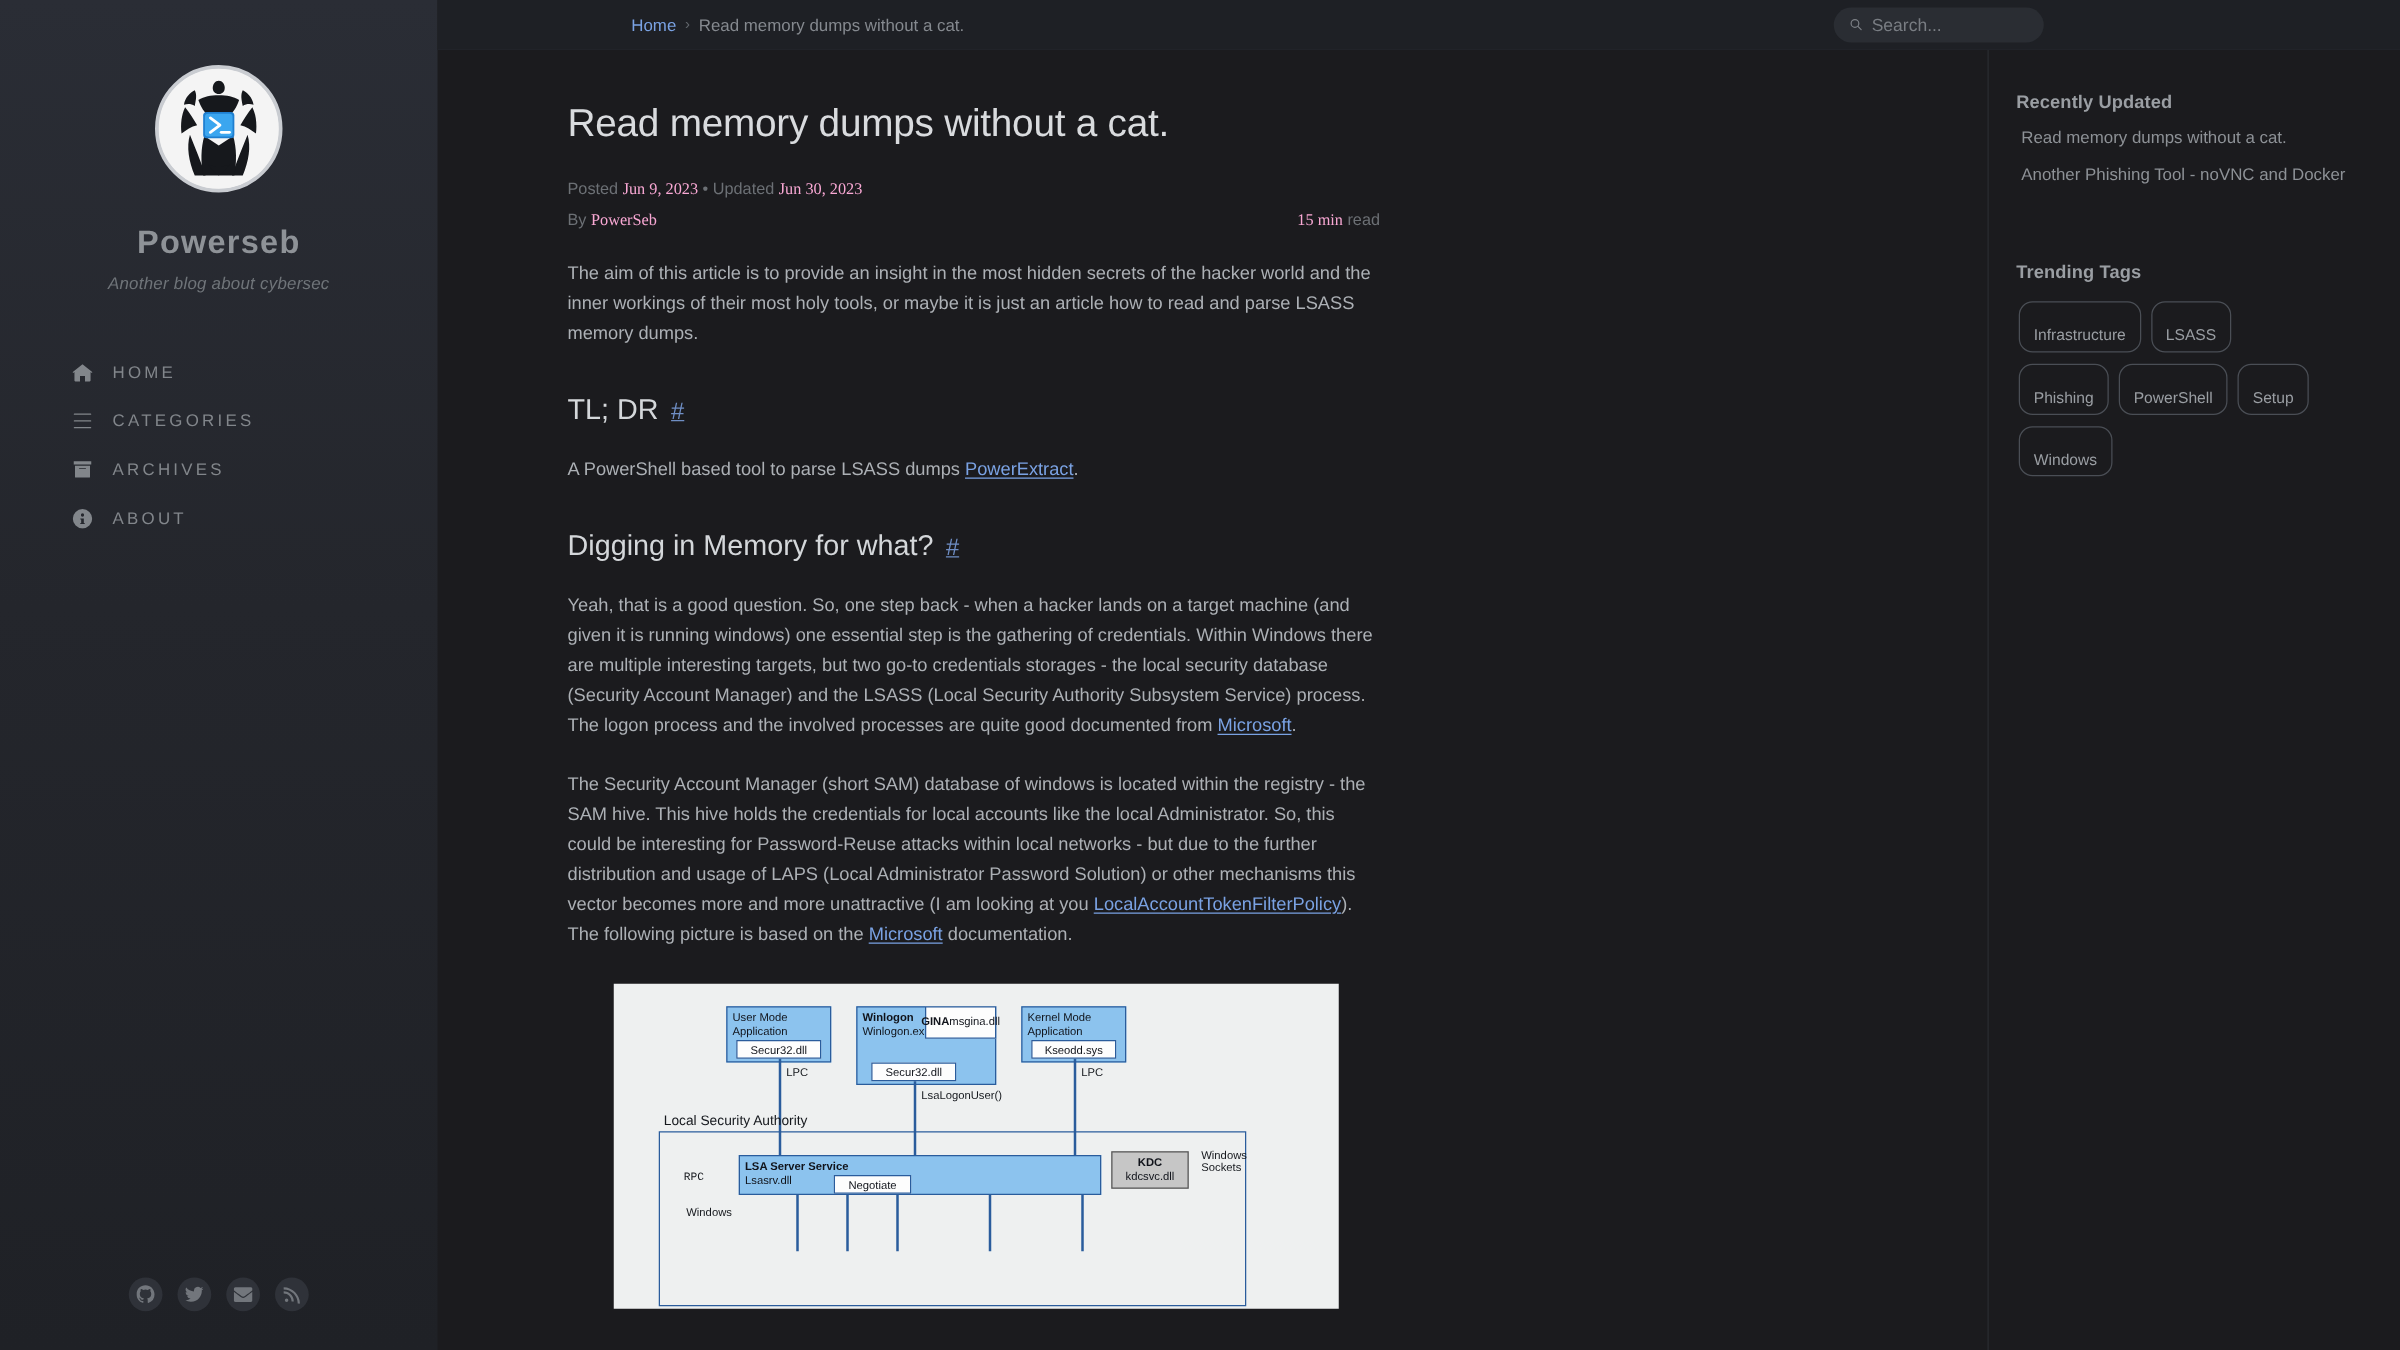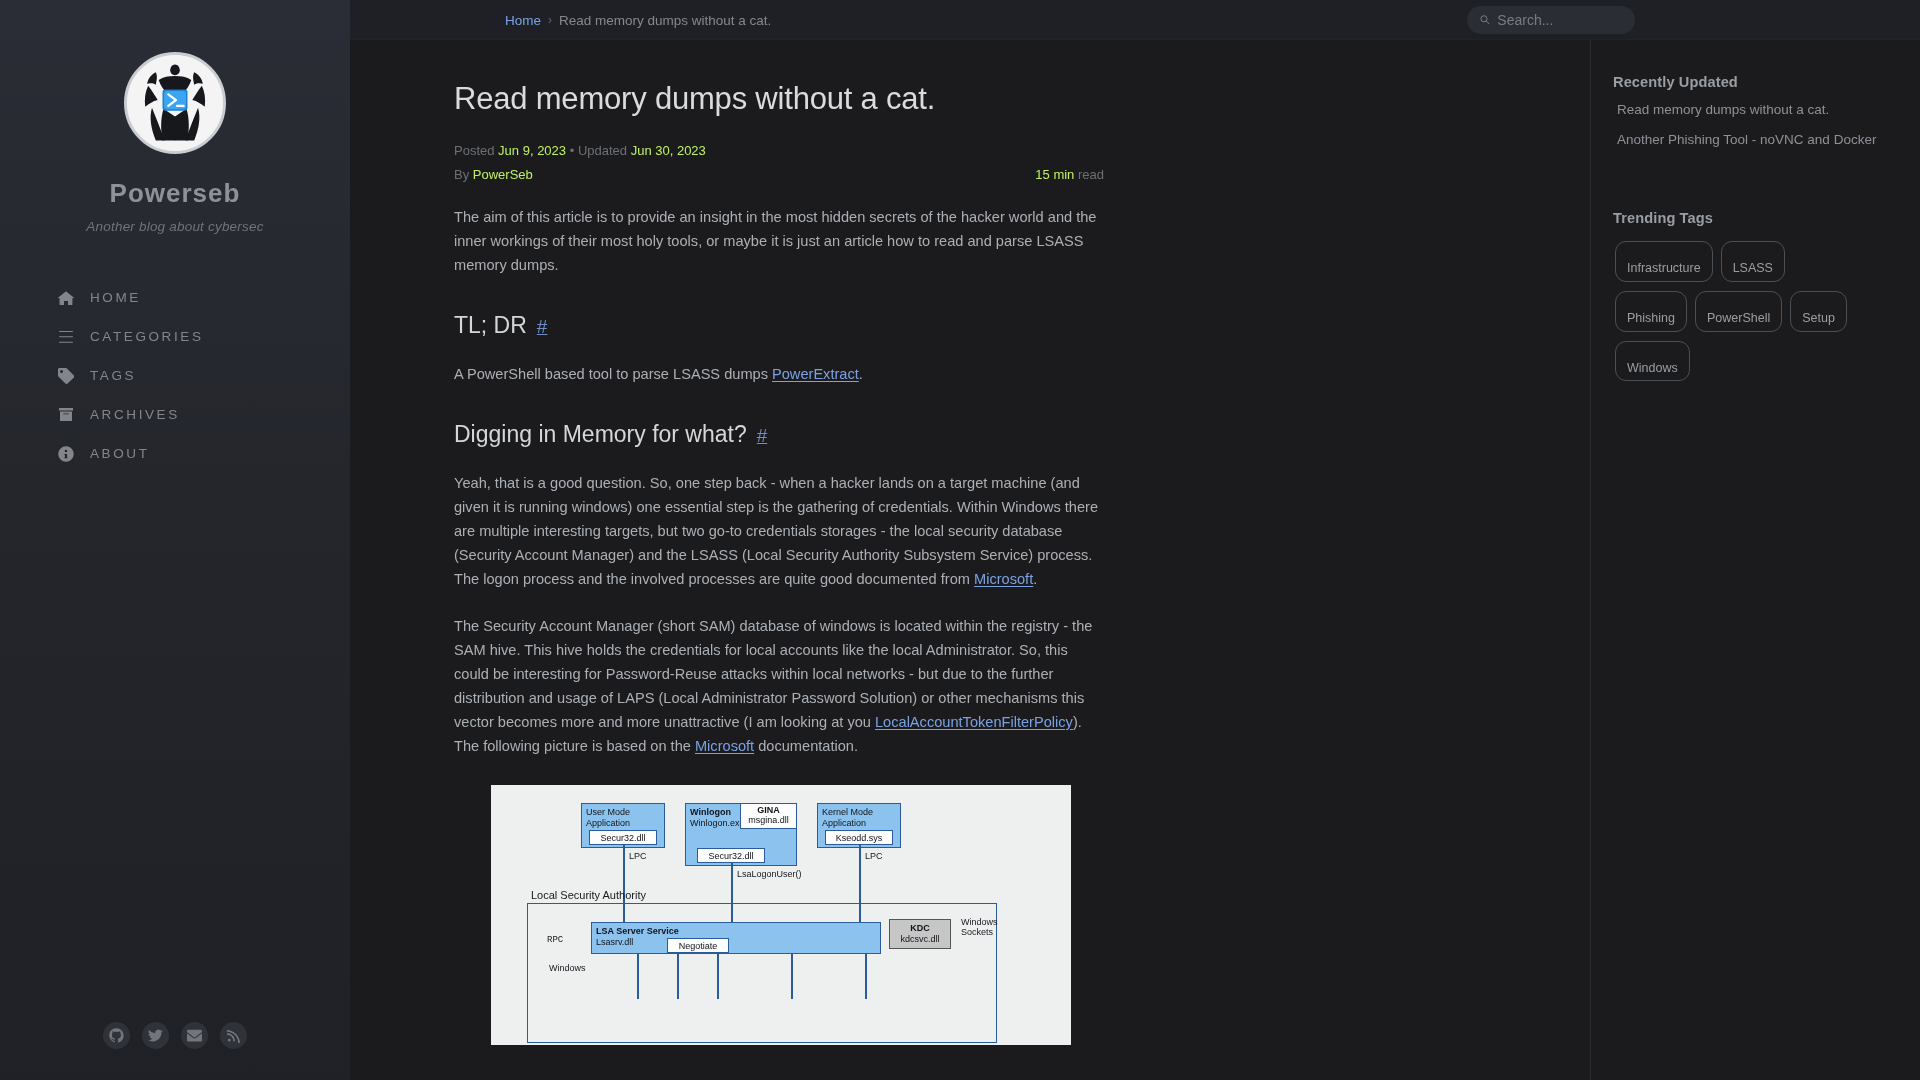--- a/index.html
+++ b/index.html
@@ -97,21 +97,21 @@
   
   #main {
     flex: 1 1 auto; padding: 40px 60px 0 104px;
     overflow: hidden;
   }
   #post-title {
     font-size: 31px; color: #d9dbde; font-weight: 400; letter-spacing: -.2px;
     line-height: 1.2;
   }
   #meta { margin-top: 26px; font-size: 13px; color: #6c7075; display:flex; flex-direction:column; gap: 9px; }
-  #meta .strong { color: #bef264; }
+  #meta .strong { color: #f9a8d4; font-family: Liberation Serif, serif; }
   #meta-line2 { display: flex; align-items: center; justify-content: space-between; width: 100%; max-width: 650px; }
 
   .para {
     margin-top: 24px;
     font-size: 14.6px; line-height: 1.64; color: #acb0b5; max-width: 652px;
   }
   .para a { color: #7aa2e3; text-decoration: underline; text-underline-offset: 2px; }
 
   h2.sec {
     margin-top: 34px;
@@ -211,28 +211,20 @@
       <span class="nav-ico">
         <svg viewBox="0 0 448 512">
             <path d="M16 92h416a16 16 0 000-32H16a16 16 0 000 32zm0 172h416a16 16 0 000-32H16a16 16 0 000 32zm0 172h416a16 16 0 000-32H16a16 16 0 000 32z"></path>
           </svg>
       </span>
       <span class="nav-label">CATEGORIES</span>
     </div>
     <div class="nav-item">
       <span class="nav-ico">
         <svg viewBox="0 0 512 512">
-            <path d="M0 252V48C0 21 21 0 48 0h204c13 0 25 5 34 14l224 224c19 19 19 49 0 68L306 498c-19 19-49 19-68 0L14 274c-9-9-14-21-14-22zM112 64a48 48 0 100 96 48 48 0 000-96z"></path>
-          </svg>
-      </span>
-      <span class="nav-label">TAGS</span>
-    </div>
-    <div class="nav-item">
-      <span class="nav-ico">
-        <svg viewBox="0 0 512 512">
             <path d="M32 32h448v80H32z"></path>
             <path d="M64 144h384v288a16 16 0 01-16 16H80a16 16 0 01-16-16V144zm112 64a12 12 0 000 24h160a12 12 0 000-24H176z"></path>
           </svg>
       </span>
       <span class="nav-label">ARCHIVES</span>
     </div>
     <div class="nav-item">
       <span class="nav-ico">
         <svg viewBox="0 0 512 512">
             <path d="M256 8a248 248 0 100 496 248 248 0 000-496zm0 110a42 42 0 110 84 42 42 0 010-84zm56 272H200v-26h22v-86h-22v-26h90v112h22v26z"></path>
@@ -330,21 +322,21 @@
         <div class="dbox" style="left:90px;top:18px;width:84px;height:45px;">
           <span>User Mode</span><br>
           <span>Application</span>
         </div>
         <div class="dsub" style="left:98px;top:45px;width:68px;height:15px;">Secur32.dll</div>
 
         <div class="dbox" style="left:194px;top:18px;width:112px;height:63px;">
           <b>Winlogon</b><br>
           <span>Winlogon.exe</span>
         </div>
-        <div class="dsub" style="left:249px;top:18px;width:57px;height:26px;flex-direction:column;line-height:1.1;">
+        <div class="dsub" style="left:249px;top:18px;width:57px;height:26px;flex-direction:row;line-height:1.1;">
           <b>GINA</b>
           <span>msgina.dll</span>
         </div>
         <div class="dsub" style="left:206px;top:63px;width:68px;height:15px;">Secur32.dll</div>
 
         <div class="dbox" style="left:326px;top:18px;width:84px;height:45px;">
           <span>Kernel Mode</span><br>
           <span>Application</span>
         </div>
         <div class="dsub" style="left:334px;top:45px;width:68px;height:15px;">Kseodd.sys</div>

